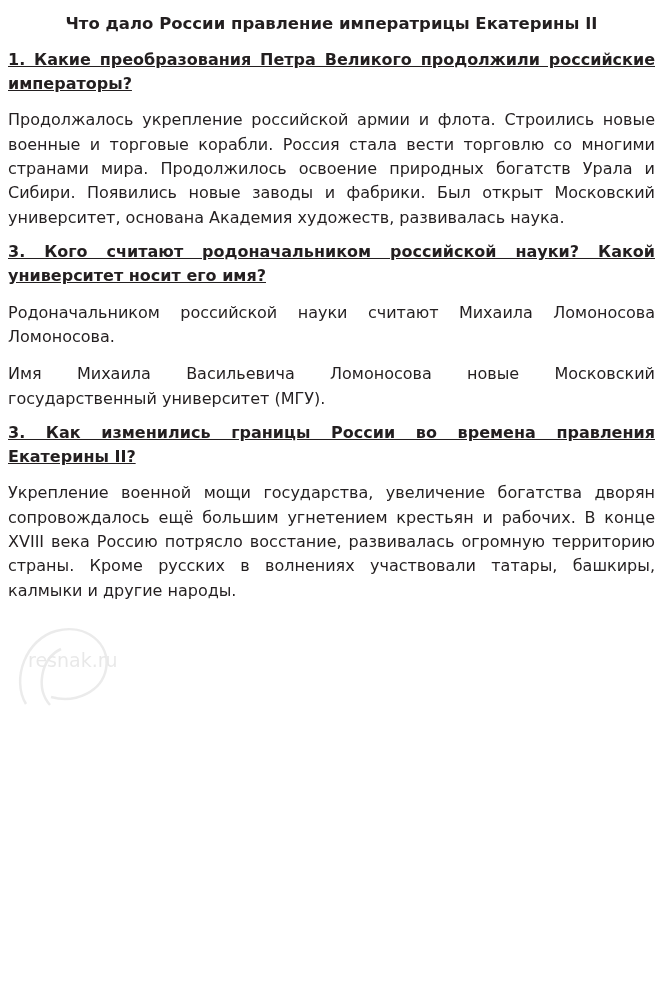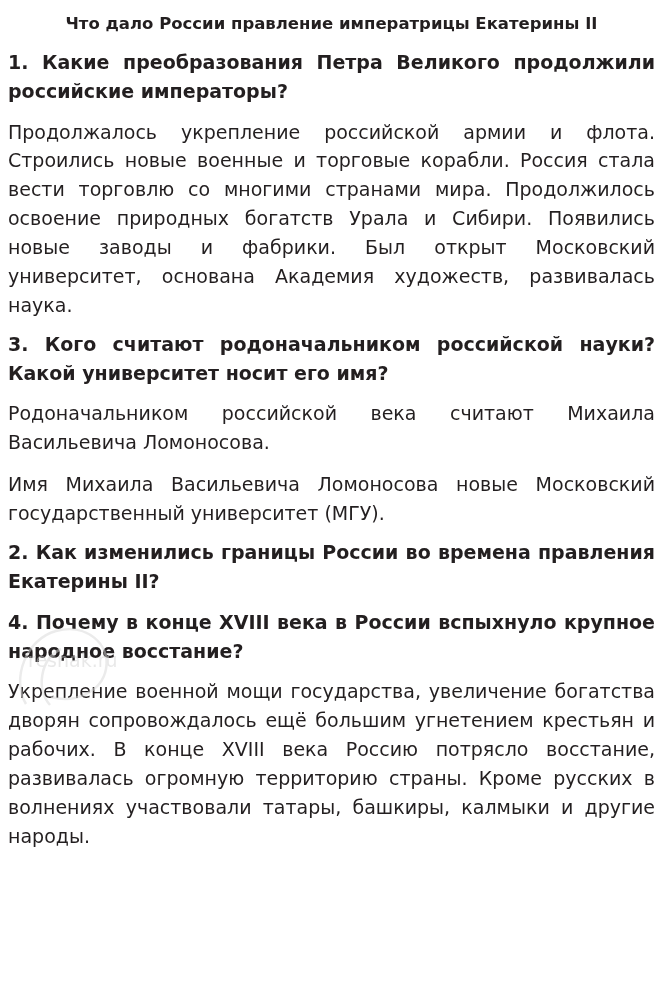--- a/index.html
+++ b/index.html
@@ -24,28 +24,29 @@
   }
   .doc-title {
     text-align: center;
     font-weight: bold;
     font-size: 16.5px;
     line-height: 1.2;
     margin: 4px 0 14px 0;
   }
   .q {
     font-weight: bold;
-    font-size: 19px;
+    font-size: 16px;
     line-height: 1.52;
     text-align: justify;
     text-align-last: left;
     margin: 0 0 12px 0;
+    text-decoration: underline;
   }
   .a {
-    font-size: 19px;
+    font-size: 16px;
     line-height: 1.52;
     text-align: justify;
     text-align-last: left;
     margin: 0 0 13px 0;
   }
   .block {
     margin-bottom: 10px;
   }
   .block:last-child {
     margin-bottom: 0;
@@ -74,30 +75,29 @@
 
   <div class="doc-title">Что дало России правление императрицы Екатерины II</div>
 
   <div class="block">
     <div class="q">1. Какие преобразования Петра Великого продолжили российские императоры?</div>
     <div class="a">Продолжалось укрепление российской армии и флота. Строились новые военные и торговые корабли. Россия стала вести торговлю со многими странами мира. Продолжилось освоение природных богатств Урала и Сибири. Появились новые заводы и фабрики. Был открыт Московский университет, основана Академия художеств, развивалась наука.</div>
   </div>
 
   <div class="block">
     <div class="q">3. Кого считают родоначальником российской науки? Какой университет носит его имя?</div>
-    <div class="a">Родоначальником российской века считают Михаила Васильевича Ломоносова.</div>
+    <div class="a">Родоначальником российской науки считают Михаила Ломоносова Ломоносова.</div>
     <div class="a">Имя Михаила Васильевича Ломоносова новые Московский государственный университет (МГУ).</div>
   </div>
 
   <div class="block">
-    <div class="q">2. Как изменились границы России во времена правления Екатерины II?</div>
+    <div class="q">3. Как изменились границы России во времена правления Екатерины II?</div>
   </div>
 
   <div class="block">
-    <div class="q">4. Почему в конце XVIII века в России вспыхнуло крупное народное восстание?</div>
     <div class="a">Укрепление военной мощи государства, увеличение богатства дворян сопровождалось ещё большим угнетением крестьян и рабочих. В конце XVIII века Россию потрясло восстание, развивалась огромную территорию страны. Кроме русских в волнениях участвовали татары, башкиры, калмыки и другие народы.</div>
   </div>
 
   <div class="watermark">
     <svg width="180" height="110" viewBox="0 0 180 110" xmlns="http://www.w3.org/2000/svg">
       <g fill="none" stroke="#d8d8d8" stroke-width="2.5">
         <path d="M20 95 C 5 70, 20 30, 50 22 C 80 14, 105 35, 100 60 C 96 82, 70 95, 45 88"></path>
         <path d="M44 96 C 30 80, 34 50, 55 40"></path>
       </g>
       <text x="22" y="58" font-family="'DejaVu Sans', sans-serif" font-size="19" fill="#d3d3d3">resnak.ru</text>

